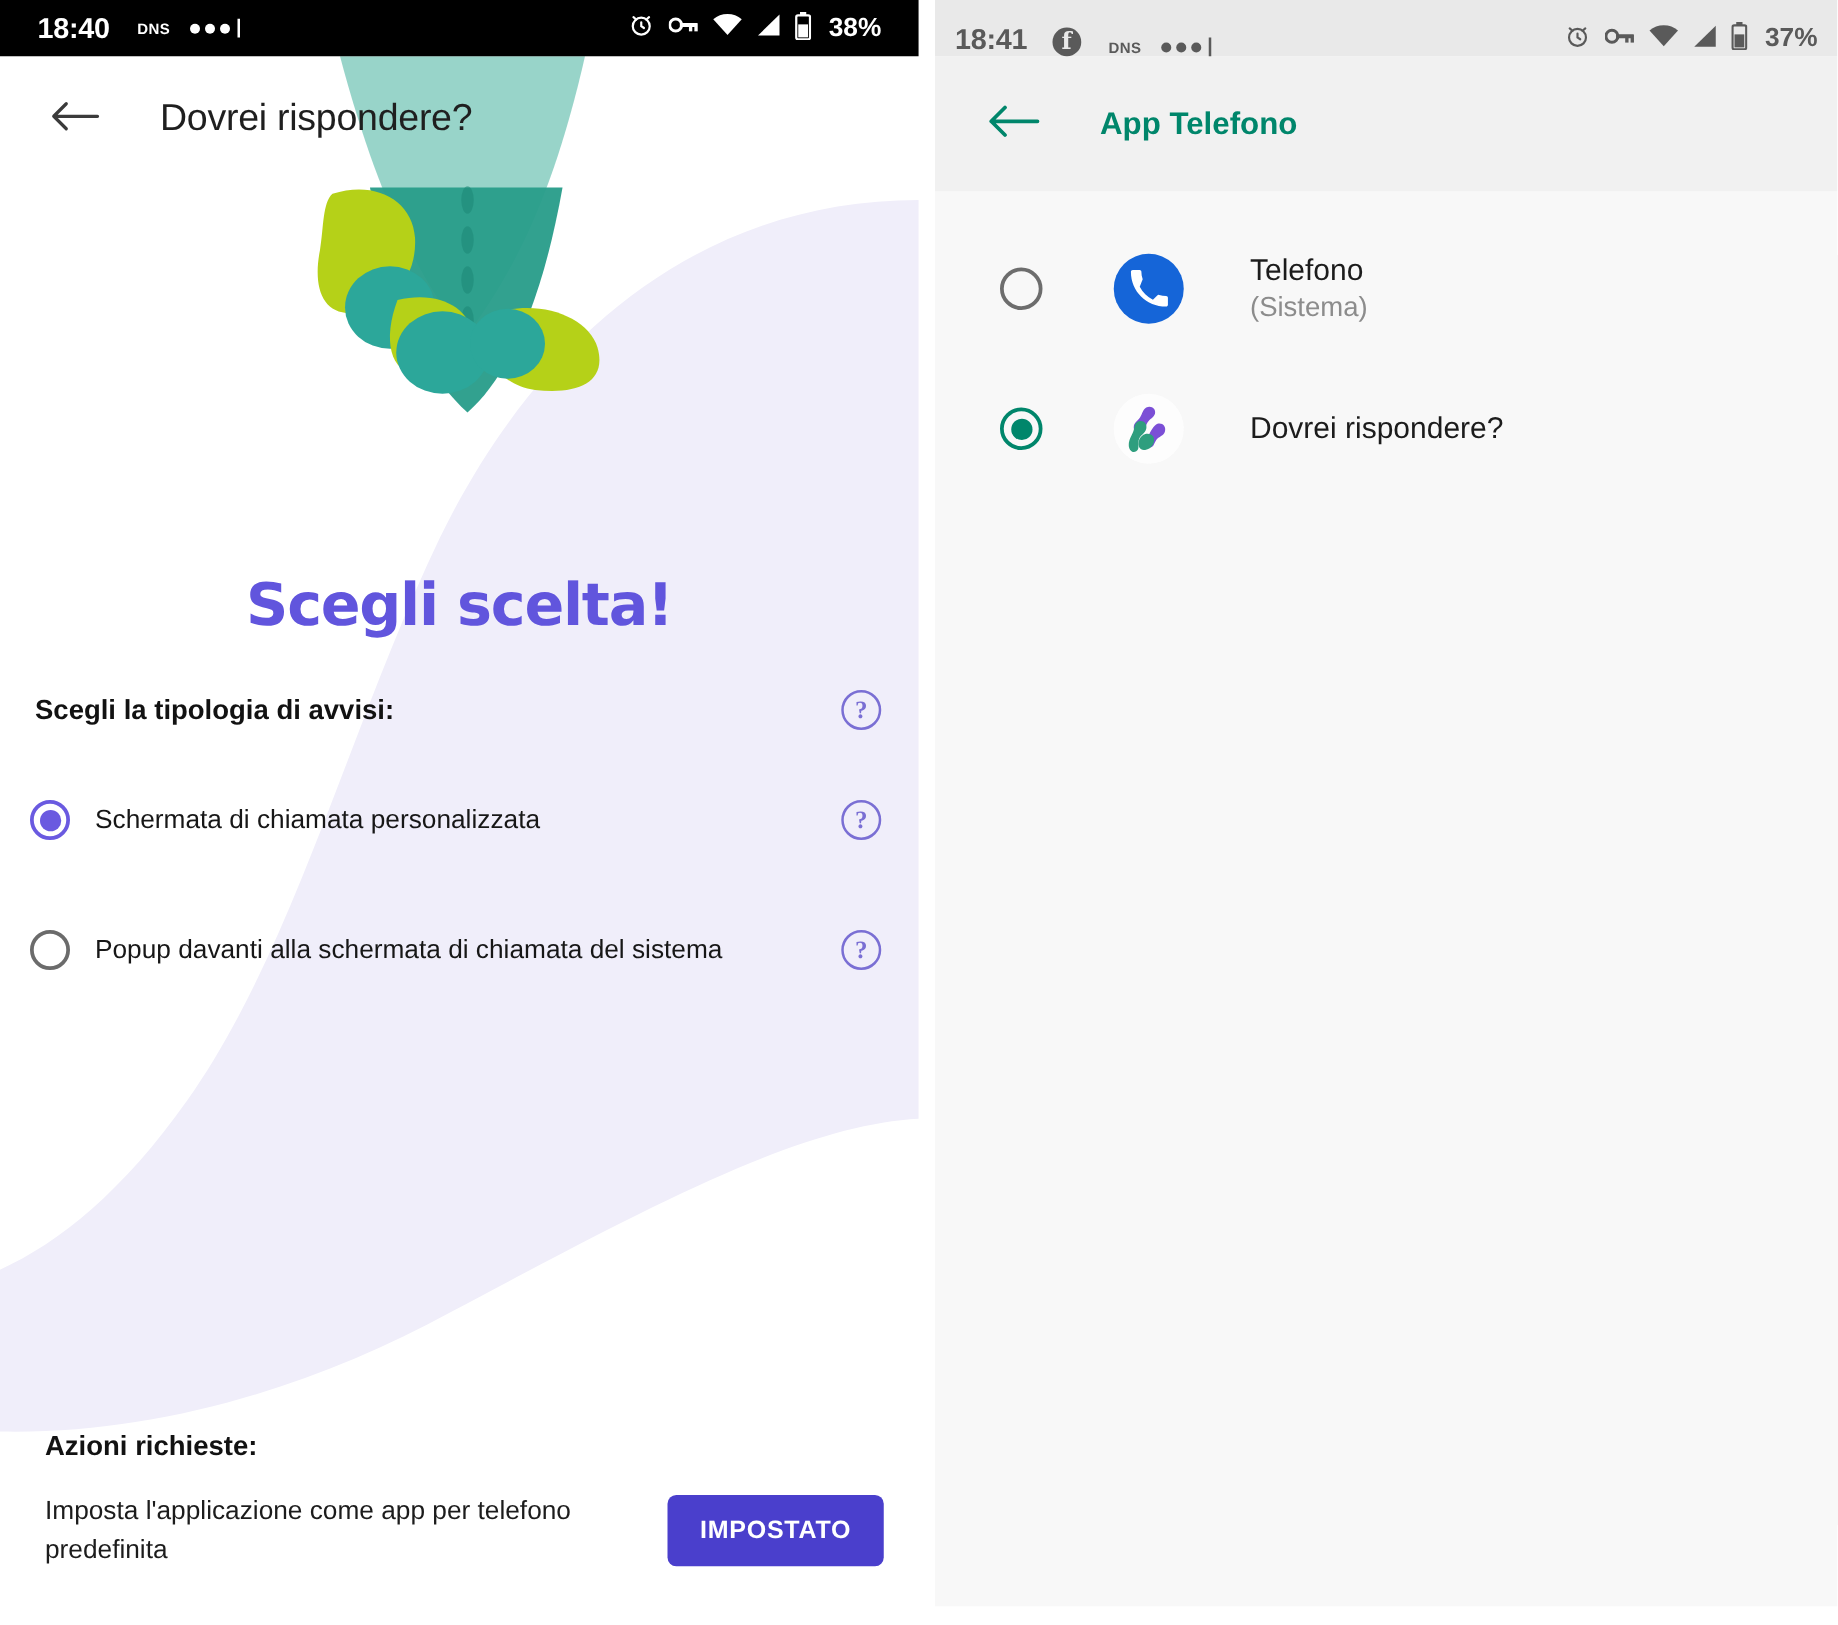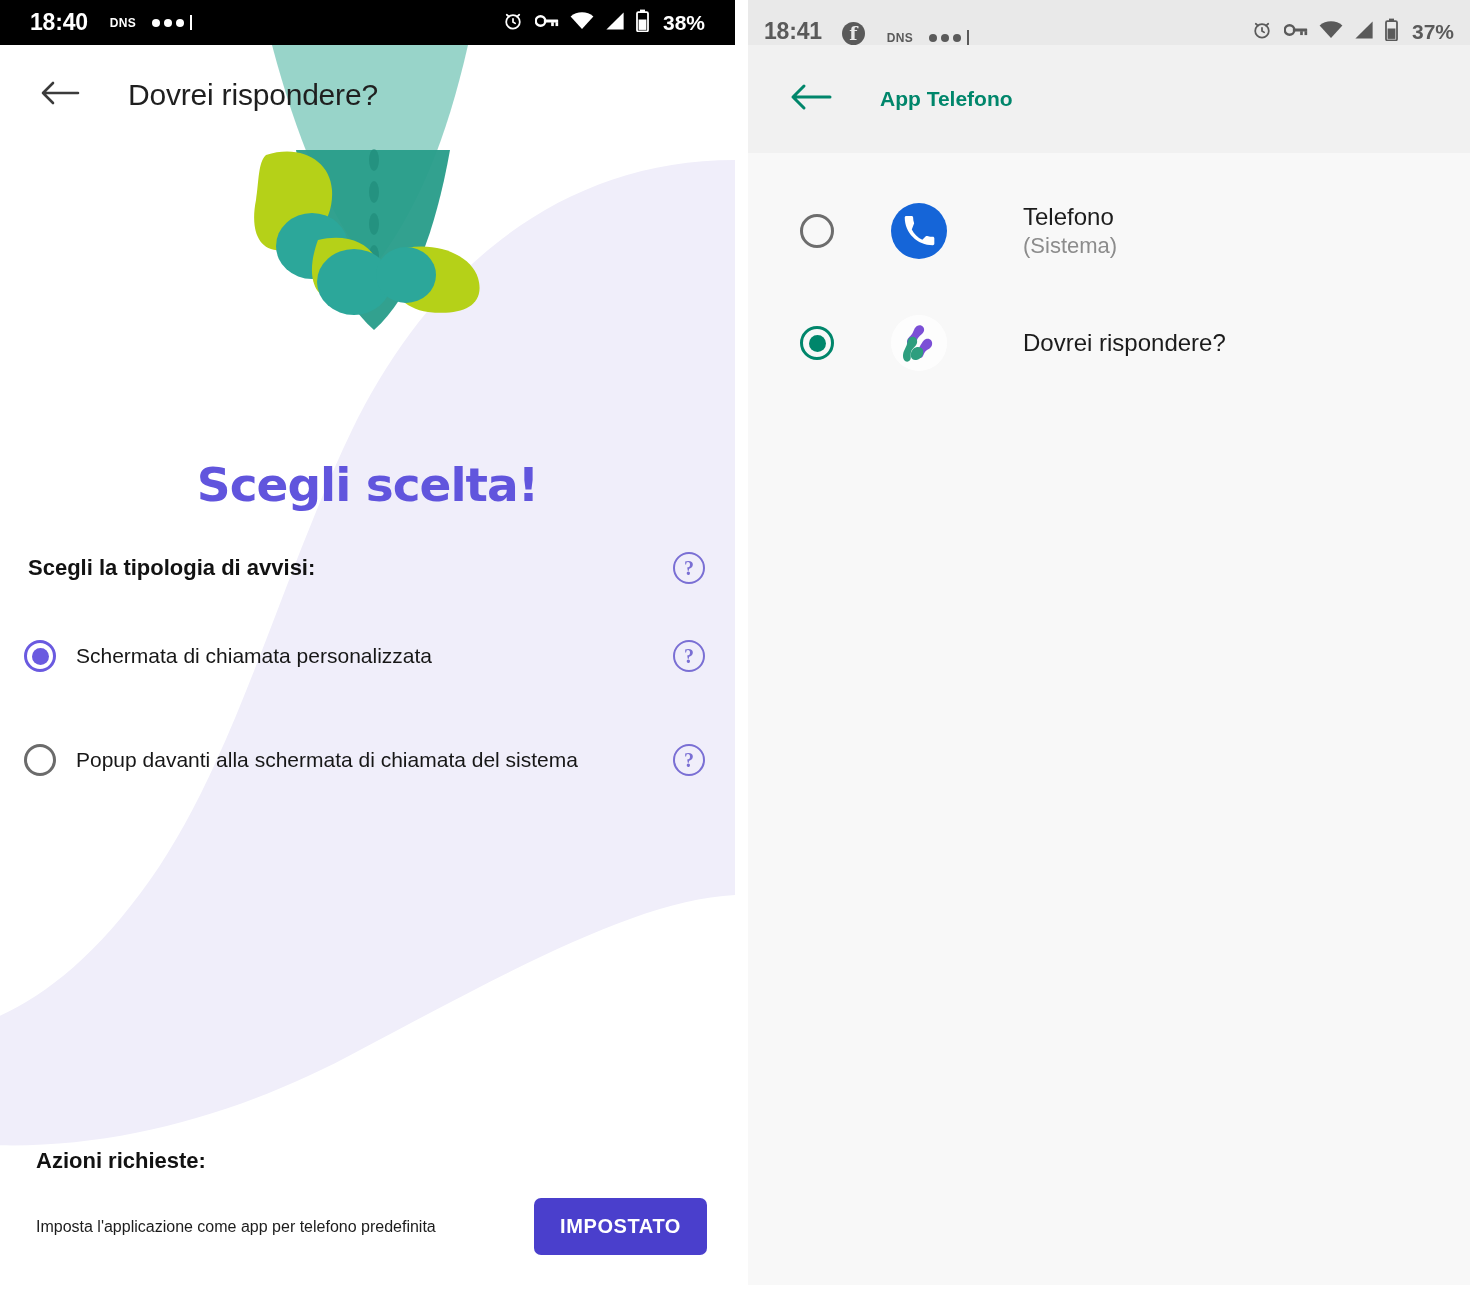--- a/index.html
+++ b/index.html
@@ -96,21 +96,21 @@
 
   .actions-wrap { position: absolute; left: 0; right: 0; bottom: 45px; }
   .actions-title {
     padding-left: 36px; font-size: 22px; font-weight: bold; color: #121212;
   }
   .actions-row {
     margin-top: 24px;
     padding: 0 28px 0 36px;
     display: flex; align-items: center; justify-content: space-between; gap: 18px;
   }
-  .actions-desc { font-size: 16px; color: #1c1c1c; line-height: 1.45; max-width: 460px; }
+  .actions-desc { font-size: 21px; color: #1c1c1c; line-height: 1.45; max-width: 460px; }
   .btn-primary {
     background: #4a3fcc; color: #ffffff;
     border: none; border-radius: 7px;
     padding: 17px 26px;
     font-size: 20px; font-weight: bold; letter-spacing: 0.6px;
     font-family: "Liberation Sans", sans-serif;
     cursor: pointer;
   }
 
   
@@ -136,21 +136,21 @@
     display: flex; align-items: center; justify-content: center;
     font-size: 19px; font-weight: bold; margin-left: 20px;
     font-family: "DejaVu Serif", serif; line-height: 1;
   }
   .appbar-right {
     height: 108px; display: flex; align-items: center; padding-left: 42px;
     background: #f1f1f1;
   }
   .back-arrow-teal { color: #00866b; }
   .appbar-title-teal {
-    font-size: 21px; font-weight: bold; color: #00866b; margin-left: 48px;
+    font-size: 25px; font-weight: bold; color: #00866b; margin-left: 48px;
   }
   .app-list { padding-top: 22px; }
   .app-row {
     display: flex; align-items: center;
     height: 112px; padding-left: 52px;
   }
   .radio-out-gray {
     width: 34px; height: 34px; border-radius: 50%;
     border: 3px solid #6d6d6d; flex: 0 0 auto;
   }
@@ -167,21 +167,21 @@
     width: 56px; height: 56px; border-radius: 50%;
     background: #1565d8;
     display: flex; align-items: center; justify-content: center;
     color: #ffffff;
   }
   .app-icon-custom {
     width: 56px; height: 56px; border-radius: 50%;
     background: #fdfdfd; overflow: hidden;
     display: flex; align-items: center; justify-content: center;
   }
-  .app-labels { margin-left: 76px; }
+  .app-labels { margin-left: 53px; }
   .app-name { font-size: 24px; color: #1c1c1c; line-height: 1.25; }
   .app-sub { font-size: 22px; color: #8c8c8c; line-height: 1.25; }
 </style>
 </head>
 <body>
 
 <div class="screens">
 
   <div class="left-screen">
 

